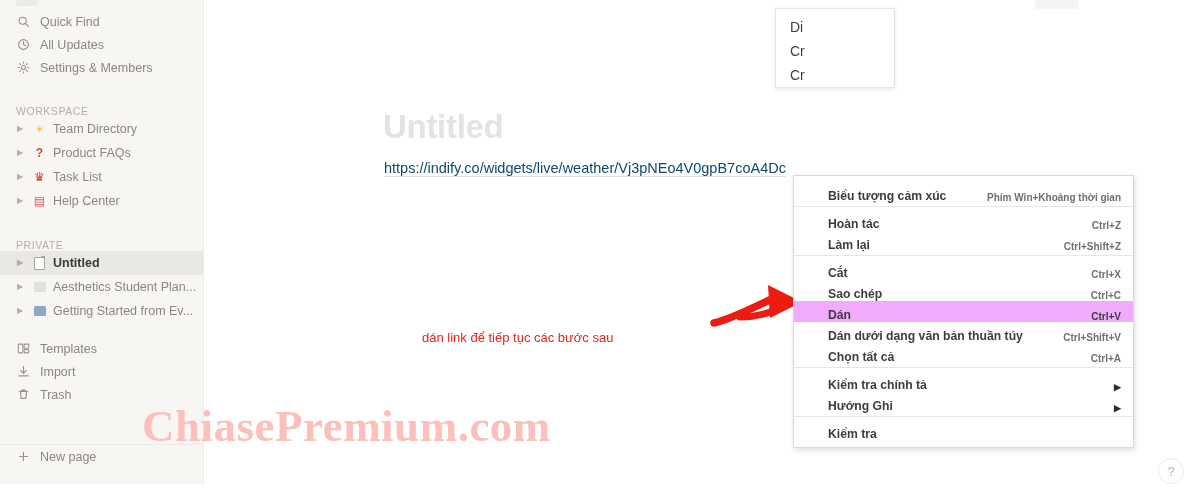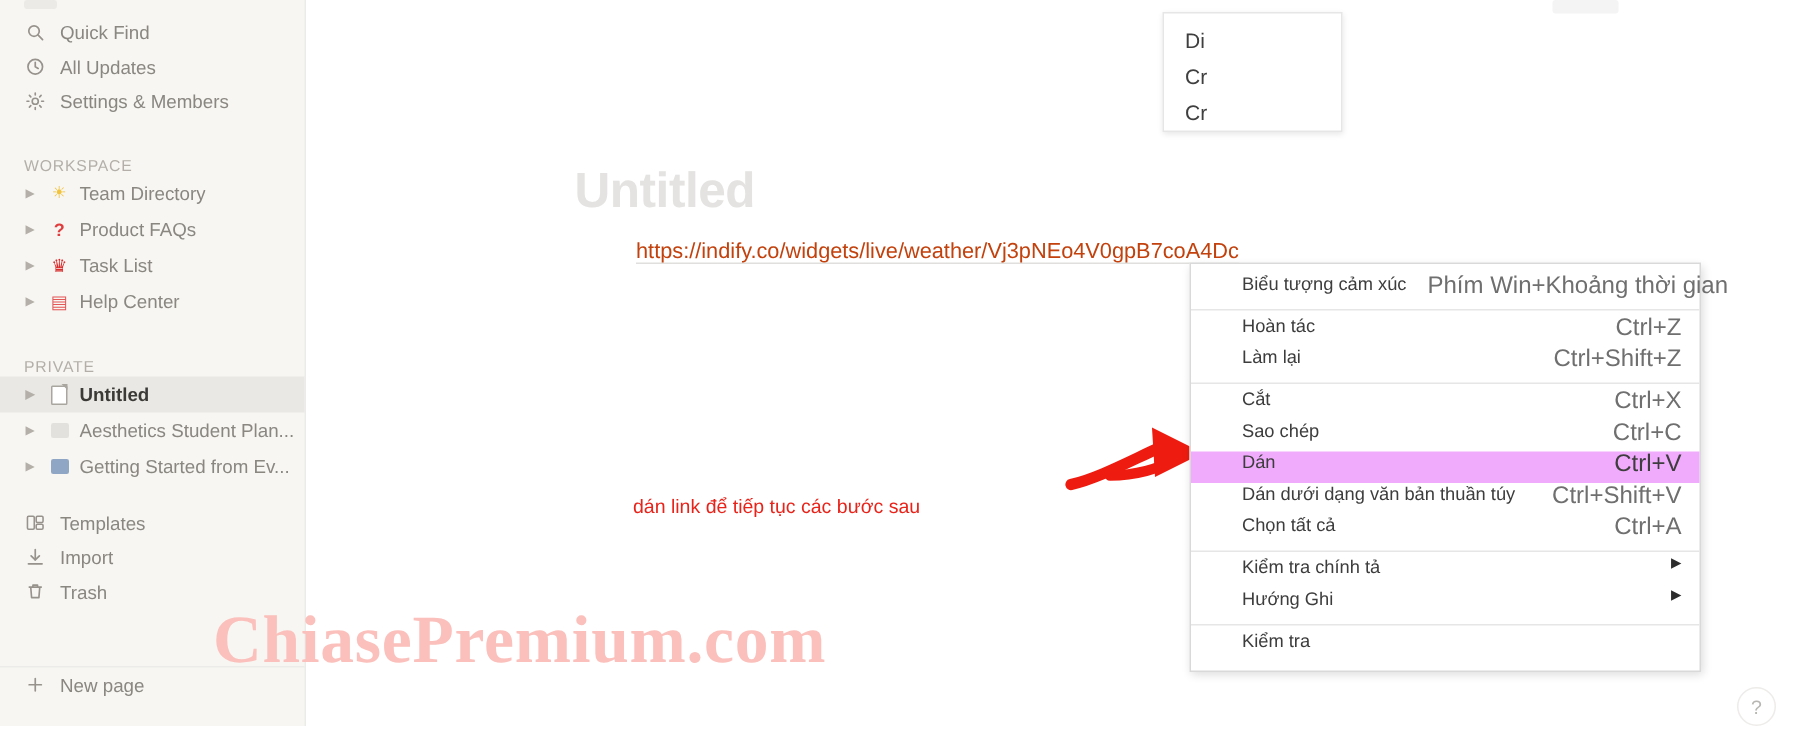--- a/index.html
+++ b/index.html
@@ -137,27 +137,26 @@
     left: 179px; top: 108px;
     font-size: 33px;
     font-weight: bold;
     color: #e4e3e1;
     letter-spacing: -.3px;
   }
   #page-url {
     position: absolute;
     left: 180px; top: 160px;
     font-size: 14.5px;
-    color: #c2410c;
+    color: #0c4a6e;
     text-decoration: underline;
     text-decoration-color: #e0dfdd;
     text-underline-offset: 3px;
     white-space: nowrap;
     cursor: pointer;
-    margin-left: 40px;
   }
   #annotation-text {
     position: absolute;
     left: 218px; top: 330px;
     font-size: 13px;
     color: #e8231a;
     white-space: nowrap;
   }
   #arrow {
     position: absolute;
@@ -229,34 +228,35 @@
   }
   .cm-group { padding: 3px 0; }
   .cm-sep {
     height: 1px;
     background: #e6e6e6;
     margin: 0;
   }
   .cm-item {
     height: 21px;
     display: flex;
-    align-items: flex-start;
+    align-items: flex-end;
     padding: 0 12px 0 34px;
     font-size: 12.2px;
     color: #3d3d3d;
     white-space: nowrap;
     cursor: pointer;
+    font-weight: bold;
   }
   .cm-item.highlight {
     background: #f0abfc;
   }
   .cm-label { flex: 1 1 auto; }
   .cm-accel {
     color: #6f6f6f;
-    font-size: 16px;
+    font-size: 10px;
     padding-left: 14px;
   }
   .cm-item.highlight .cm-accel { color: #3d3d3d; }
   .cm-sub {
     color: #2c2c2c;
     font-size: 9px;
     line-height: 1;
   }
 </style>
 </head>

